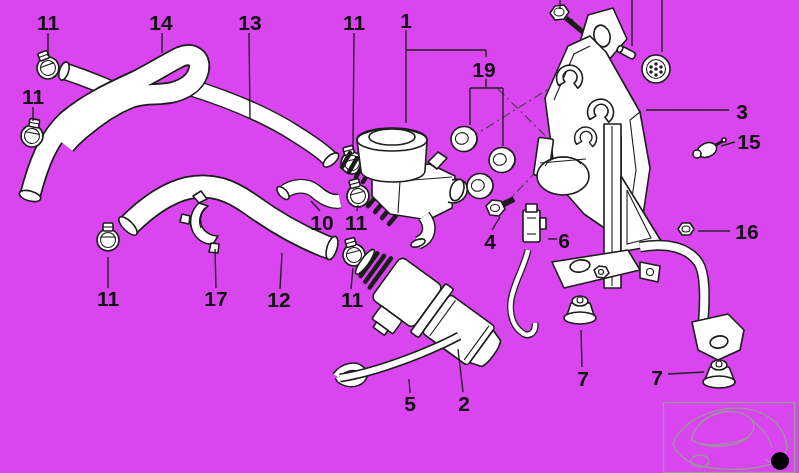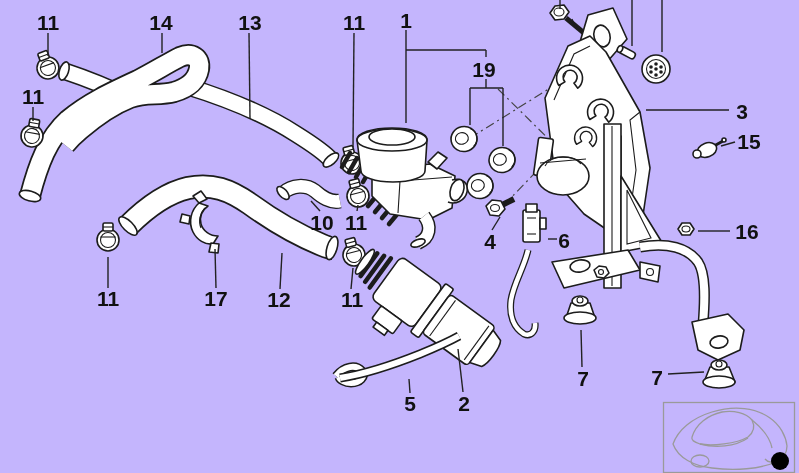--- a/index.html
+++ b/index.html
@@ -1,16 +1,16 @@
 <!DOCTYPE html>
 <html><head>
 <meta charset="utf-8">
 <style>
   html,body{margin:0;padding:0;background:#fff;}
-  .stage{position:relative;width:799px;height:473px;background:#c4b5fd;overflow:hidden;
+  .stage{position:relative;width:799px;height:473px;background:#d946ef;overflow:hidden;
          font-family:"Liberation Sans", sans-serif;}
   svg{display:block;}
   .callout{font:700 21px "Liberation Sans", sans-serif; text-anchor:middle; fill:#111;}
   .leader{stroke:#222;stroke-width:1.4;fill:none;}
   .guide{stroke:#444;stroke-width:1.2;fill:none;stroke-dasharray:9 4 2 4;}
   .fw{stroke:#1c1c1c;stroke-width:1.6;fill:#fff;stroke-linejoin:round;}
   .thin{stroke:#1c1c1c;stroke-width:1.1;fill:none;}
   .tubeO{stroke:#1c1c1c;fill:none;stroke-linejoin:round;stroke-linecap:butt;}
   .tubeI{stroke:#fff;fill:none;stroke-linejoin:round;stroke-linecap:butt;}
   .rib{stroke:#1c1c1c;stroke-width:4.5;stroke-linecap:round;}

